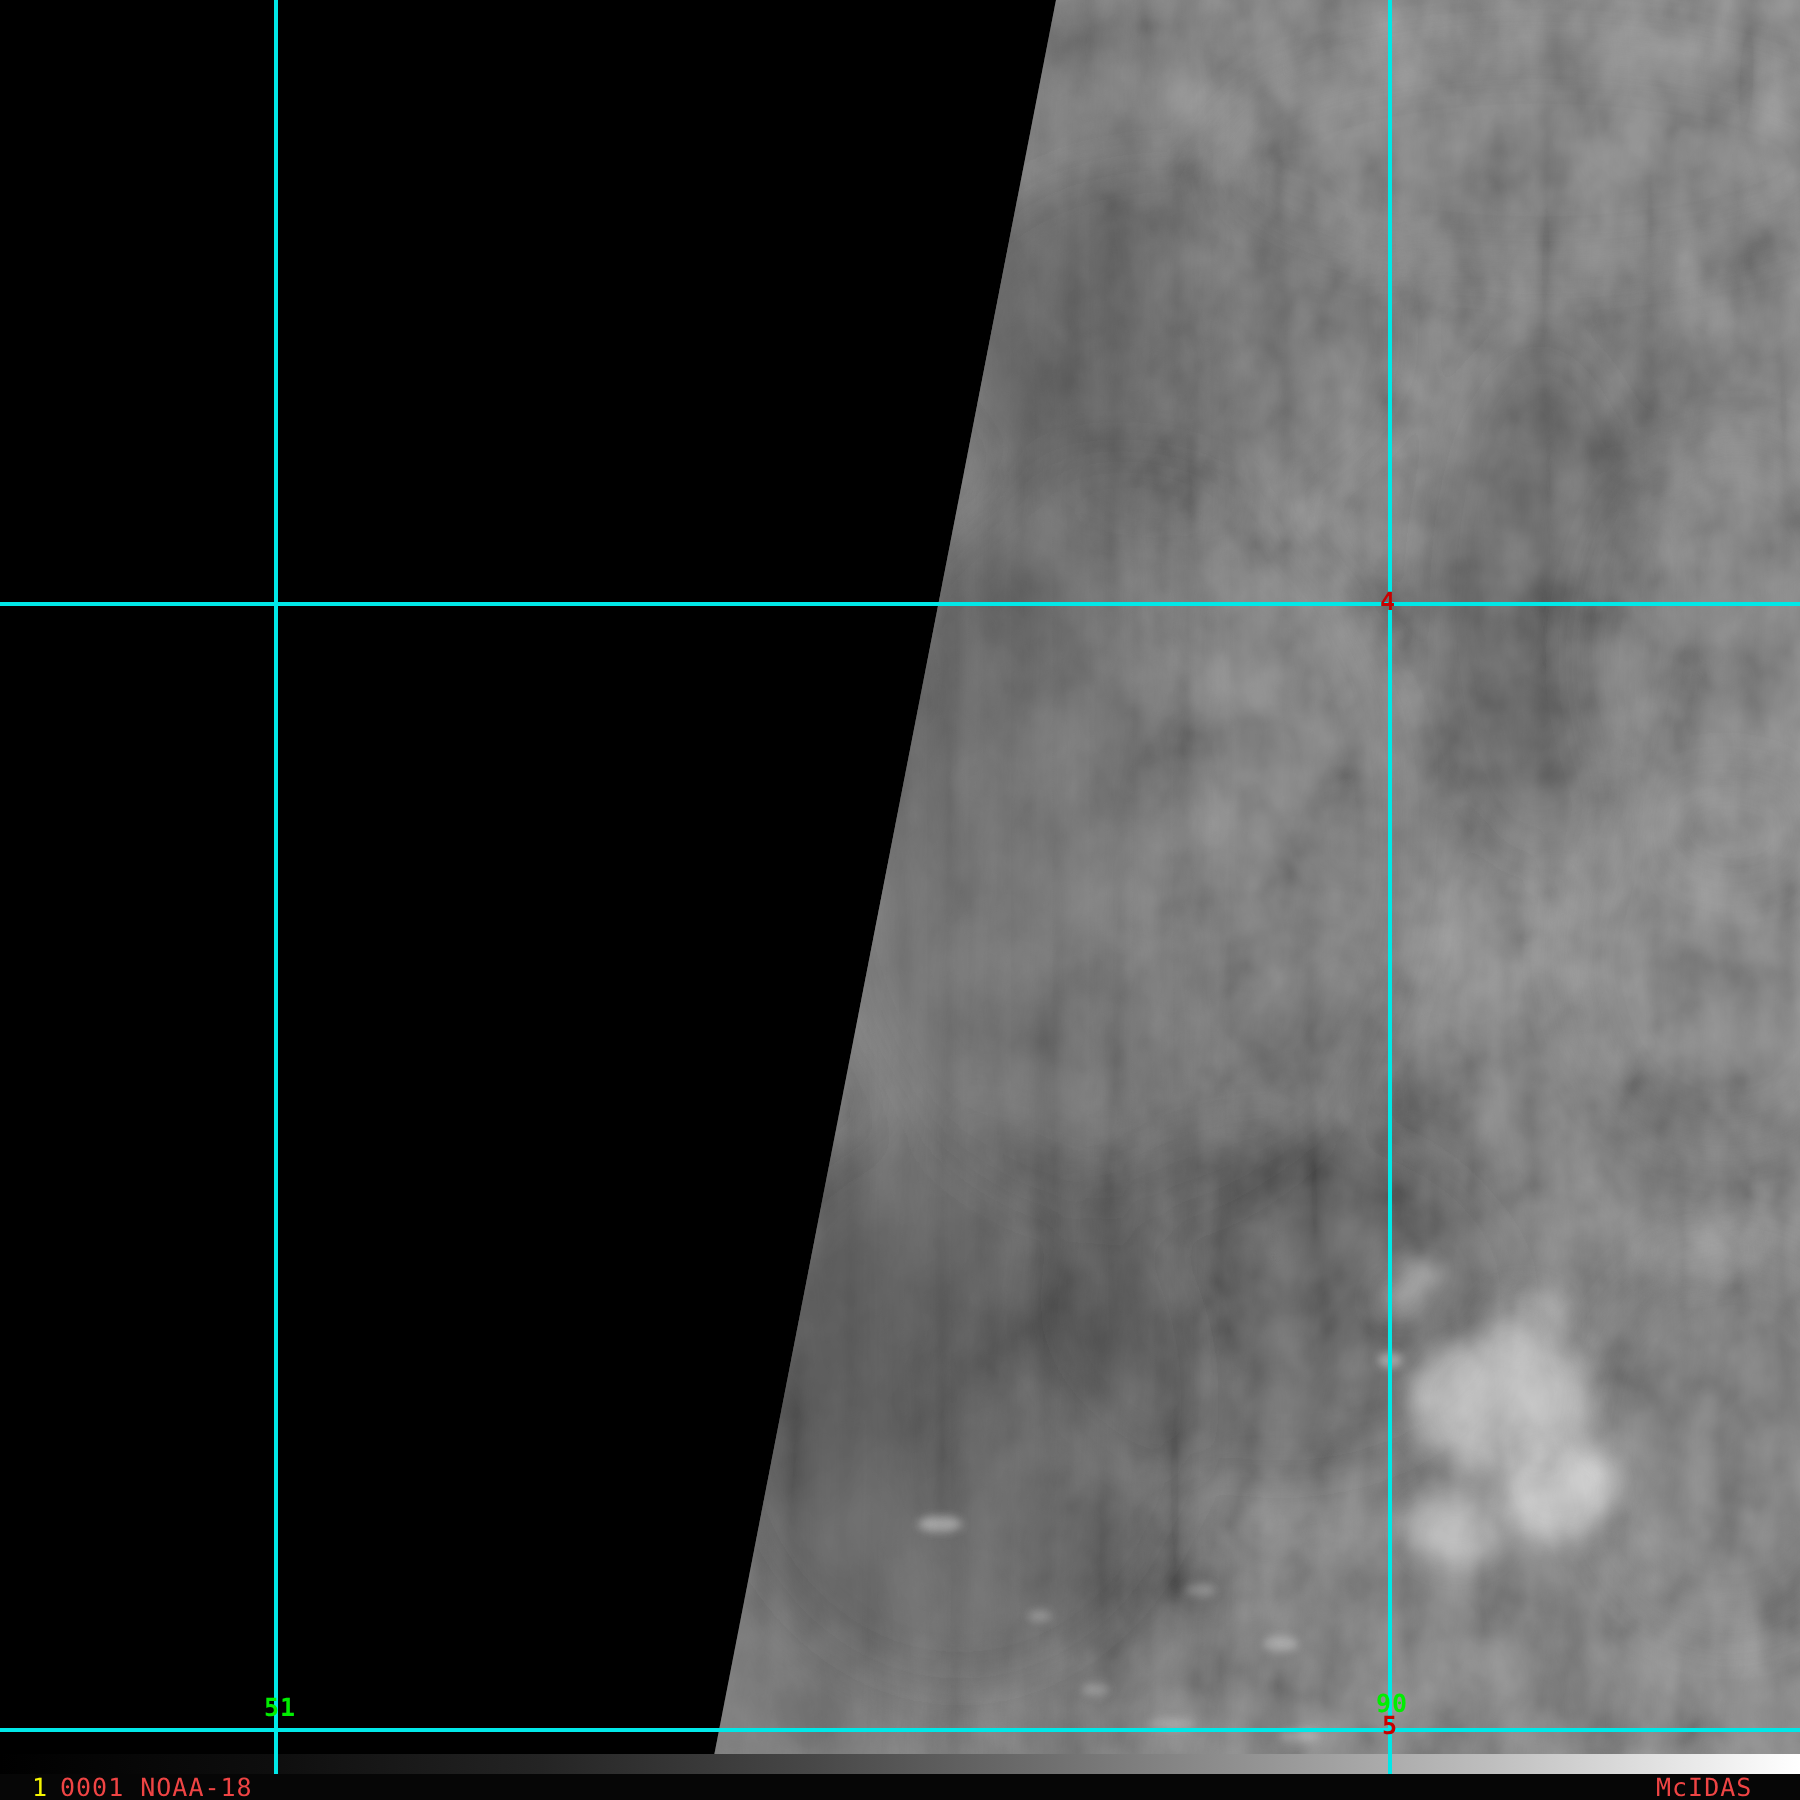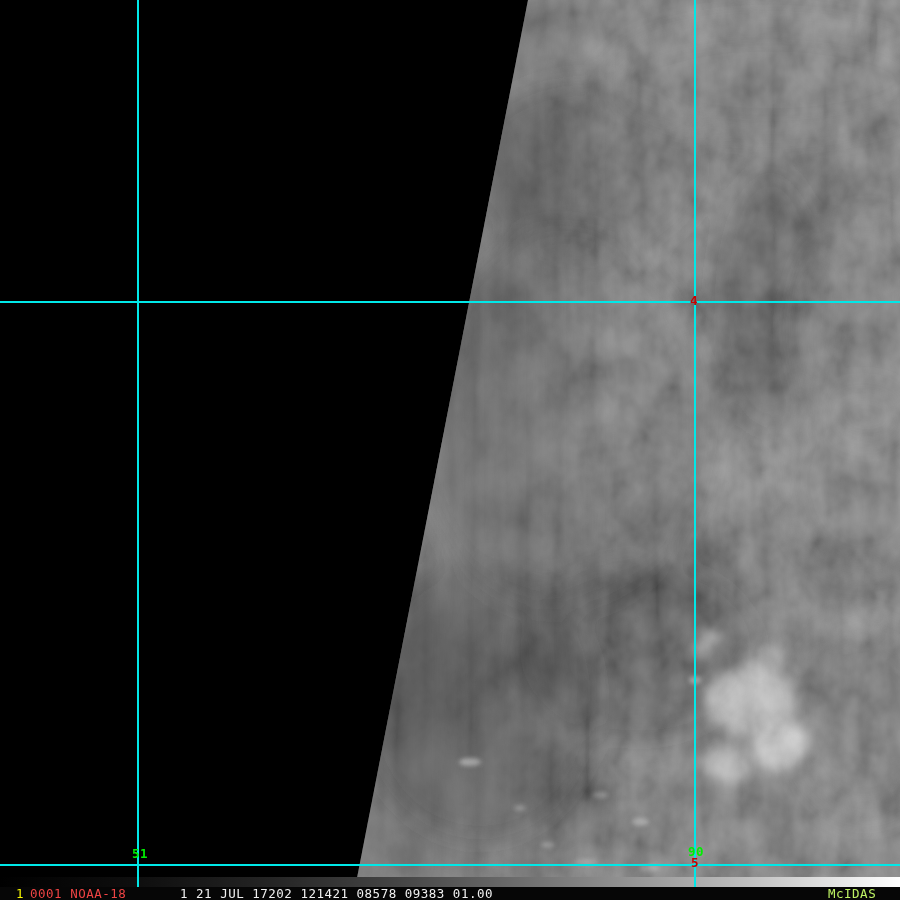--- a/index.html
+++ b/index.html
@@ -37,21 +37,21 @@
   }
   
   .statusbar{
     position:absolute;left:0;top:887px;width:900px;height:13px;background:#060606;z-index:4;
     font-size:12.5px;line-height:13px;letter-spacing:0.5px;white-space:pre;
   }
   .statusbar span{position:absolute;top:0;}
   .sb-frame{left:16px;color:#F5F500;}
   .sb-info{left:30px;color:#ef4444;}
   .sb-datetime{left:180px;color:#F0F0F0;}
-  .sb-brand{left:828px;color:#bef264;}
+  .sb-brand{left:828px;color:#ef4444;}
 </style>
 </head>
 <body>
 
 <div class="screen">
 
   <div class="image-area">
     <svg width="900" height="878" viewBox="0 0 900 878">
       <defs>
         <clipPath id="clipSwath">
@@ -162,17 +162,16 @@
   <div class="hline h2"></div>
 
   <span id="lbl-lon-95" class="geo-label lon">51</span>
   <span id="lbl-lon-90" class="geo-label lon">90</span>
   <span id="lbl-lat-10" class="geo-label lat">4</span>
   <span id="lbl-lat-5" class="geo-label lat">5</span>
 
   <div class="statusbar">
     <span class="sb-frame">1</span>
     <span class="sb-info">0001 NOAA-18</span>
-    <span class="sb-datetime">1 21 JUL 17202 121421 08578 09383 01.00</span>
     <span class="sb-brand">McIDAS</span>
   </div>
 
 </div>
 
 </body></html>

